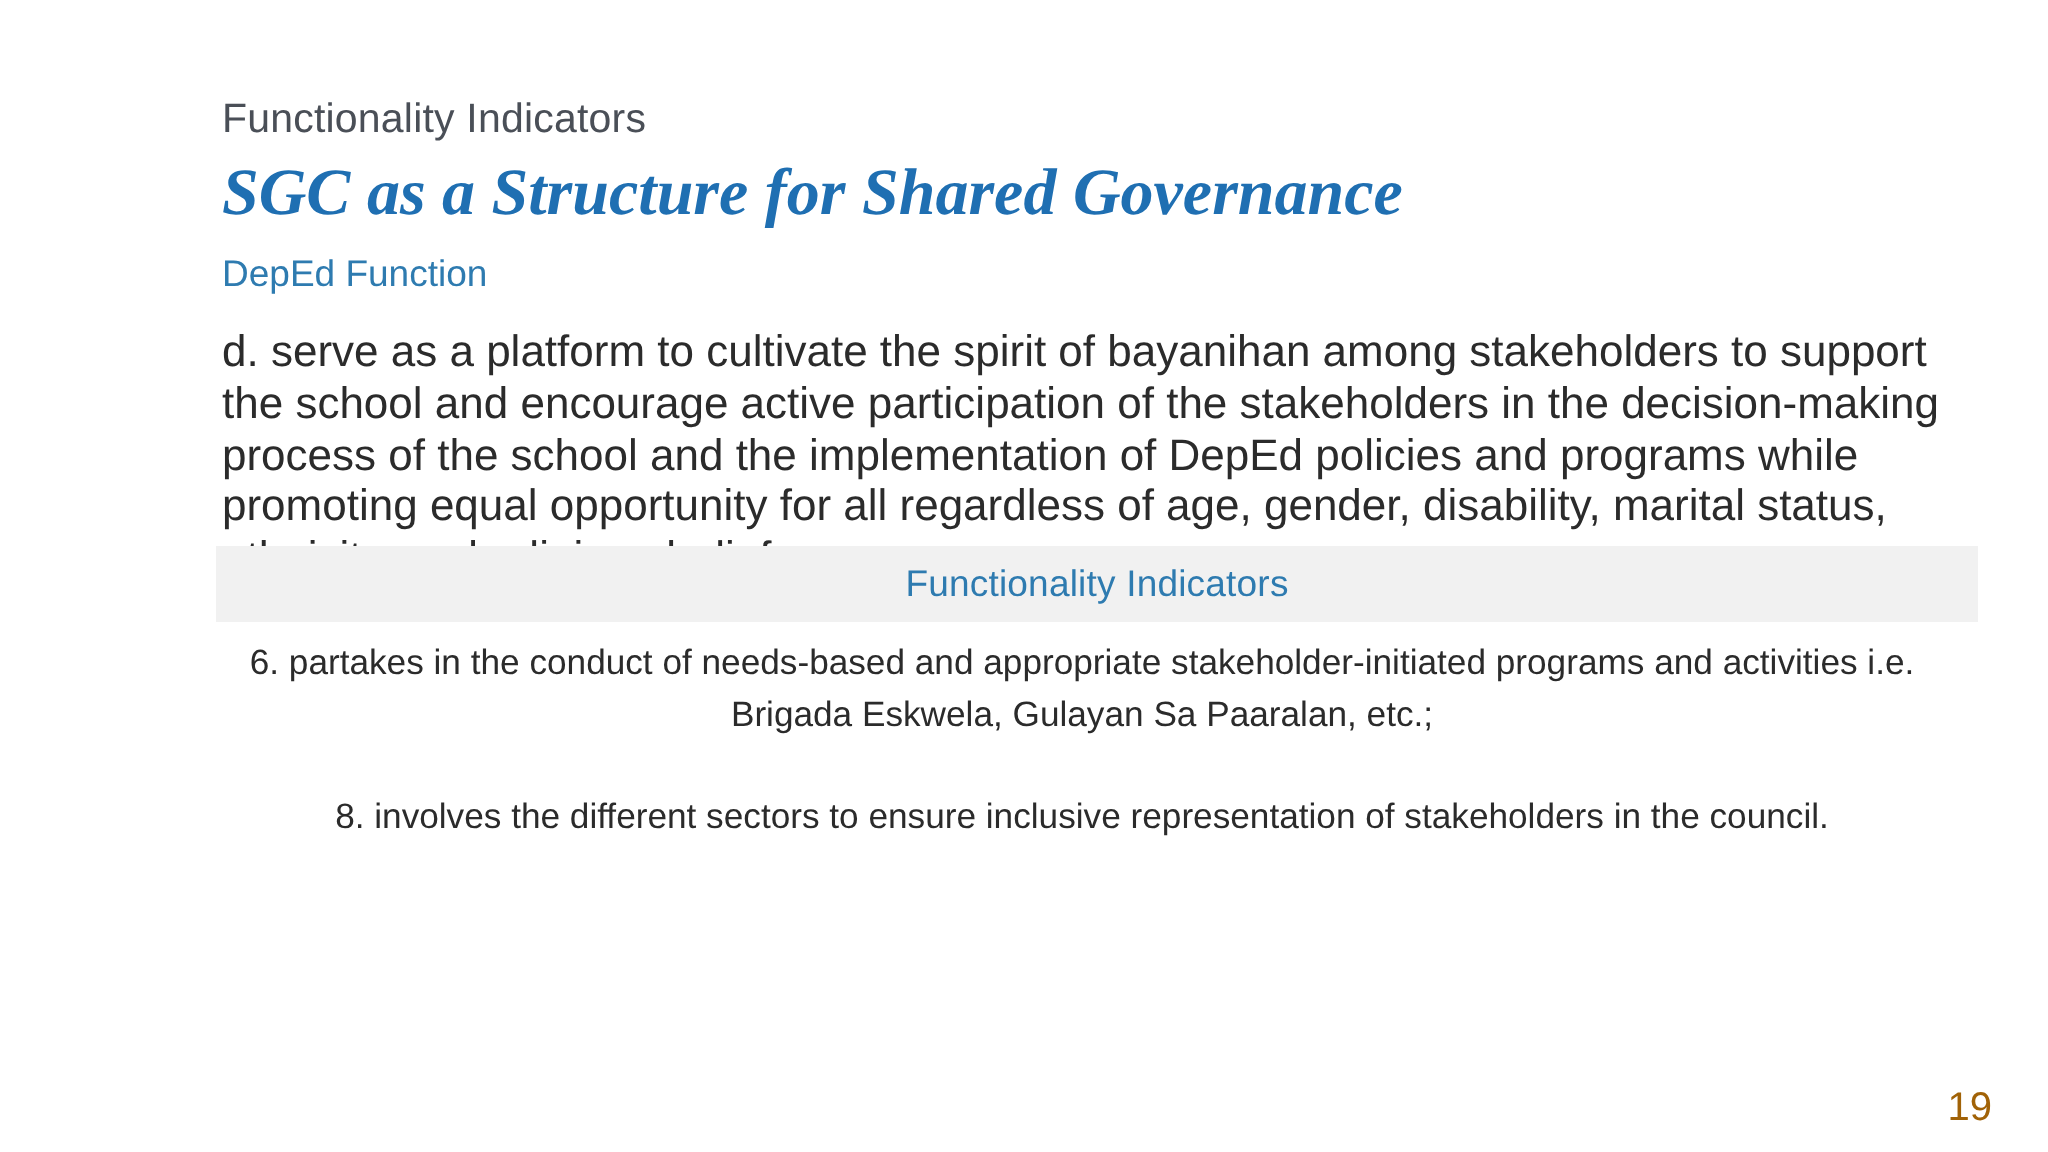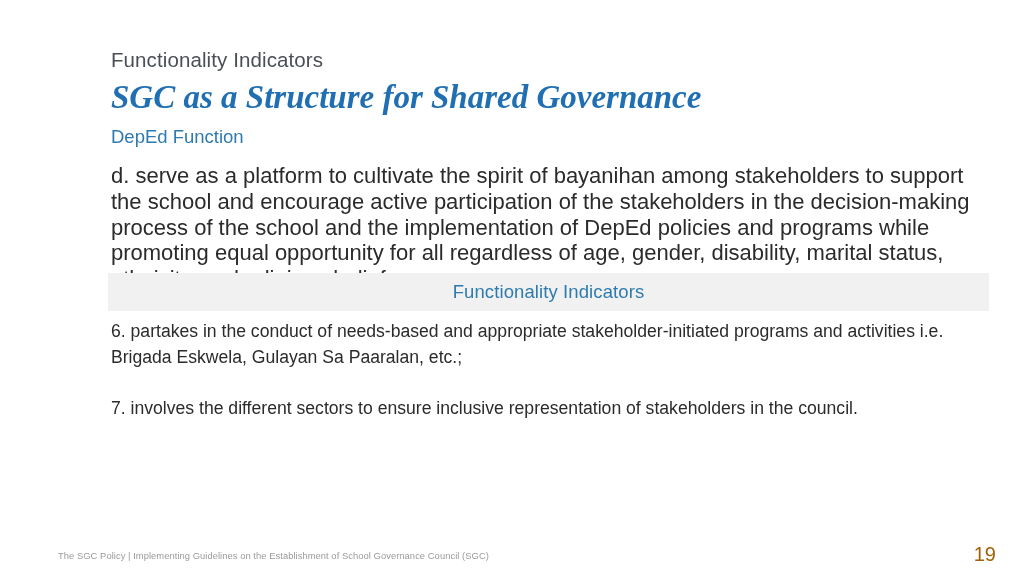--- a/index.html
+++ b/index.html
@@ -92,20 +92,21 @@
     position: absolute;
     left: 75px;
     top: 319px;
     width: 860px;
   }
   .indicator {
     font-size: 17.6px;
     color: #2b2b2b;
     line-height: 25.8px;
     margin-bottom: 25.5px;
+    text-align: center;
   }
   .indicator:last-child {
     margin-bottom: 0;
   }
 
   
   .footer-note {
     position: absolute;
     left: 22px;
     bottom: 15px;
@@ -134,20 +135,19 @@
   </div>
 
   <div class="intro">d. serve as a platform to cultivate the spirit of bayanihan among stakeholders to support the school and encourage active participation of the stakeholders in the decision-making process of the school and the implementation of DepEd policies and programs while promoting equal opportunity for all regardless of age, gender, disability, marital status, ethnicity, and religious beliefs.</div>
 
   <div class="banner">
     <span class="banner-label">Functionality Indicators</span>
   </div>
 
   <div class="indicators">
     <div class="indicator">6. partakes in the conduct of needs-based and appropriate stakeholder-initiated programs and activities i.e. Brigada Eskwela, Gulayan Sa Paaralan, etc.;</div>
-    <div class="indicator">7. involves the different sectors to ensure inclusive representation of stakeholders in the council.</div>
+    <div class="indicator">8. involves the different sectors to ensure inclusive representation of stakeholders in the council.</div>
   </div>
 
-  <div class="footer-note">The SGC Policy | Implementing Guidelines on the Establishment of School Governance Council (SGC)</div>
 
   <div class="page-number">19</div>
 
 </div>
 
 </body></html>

